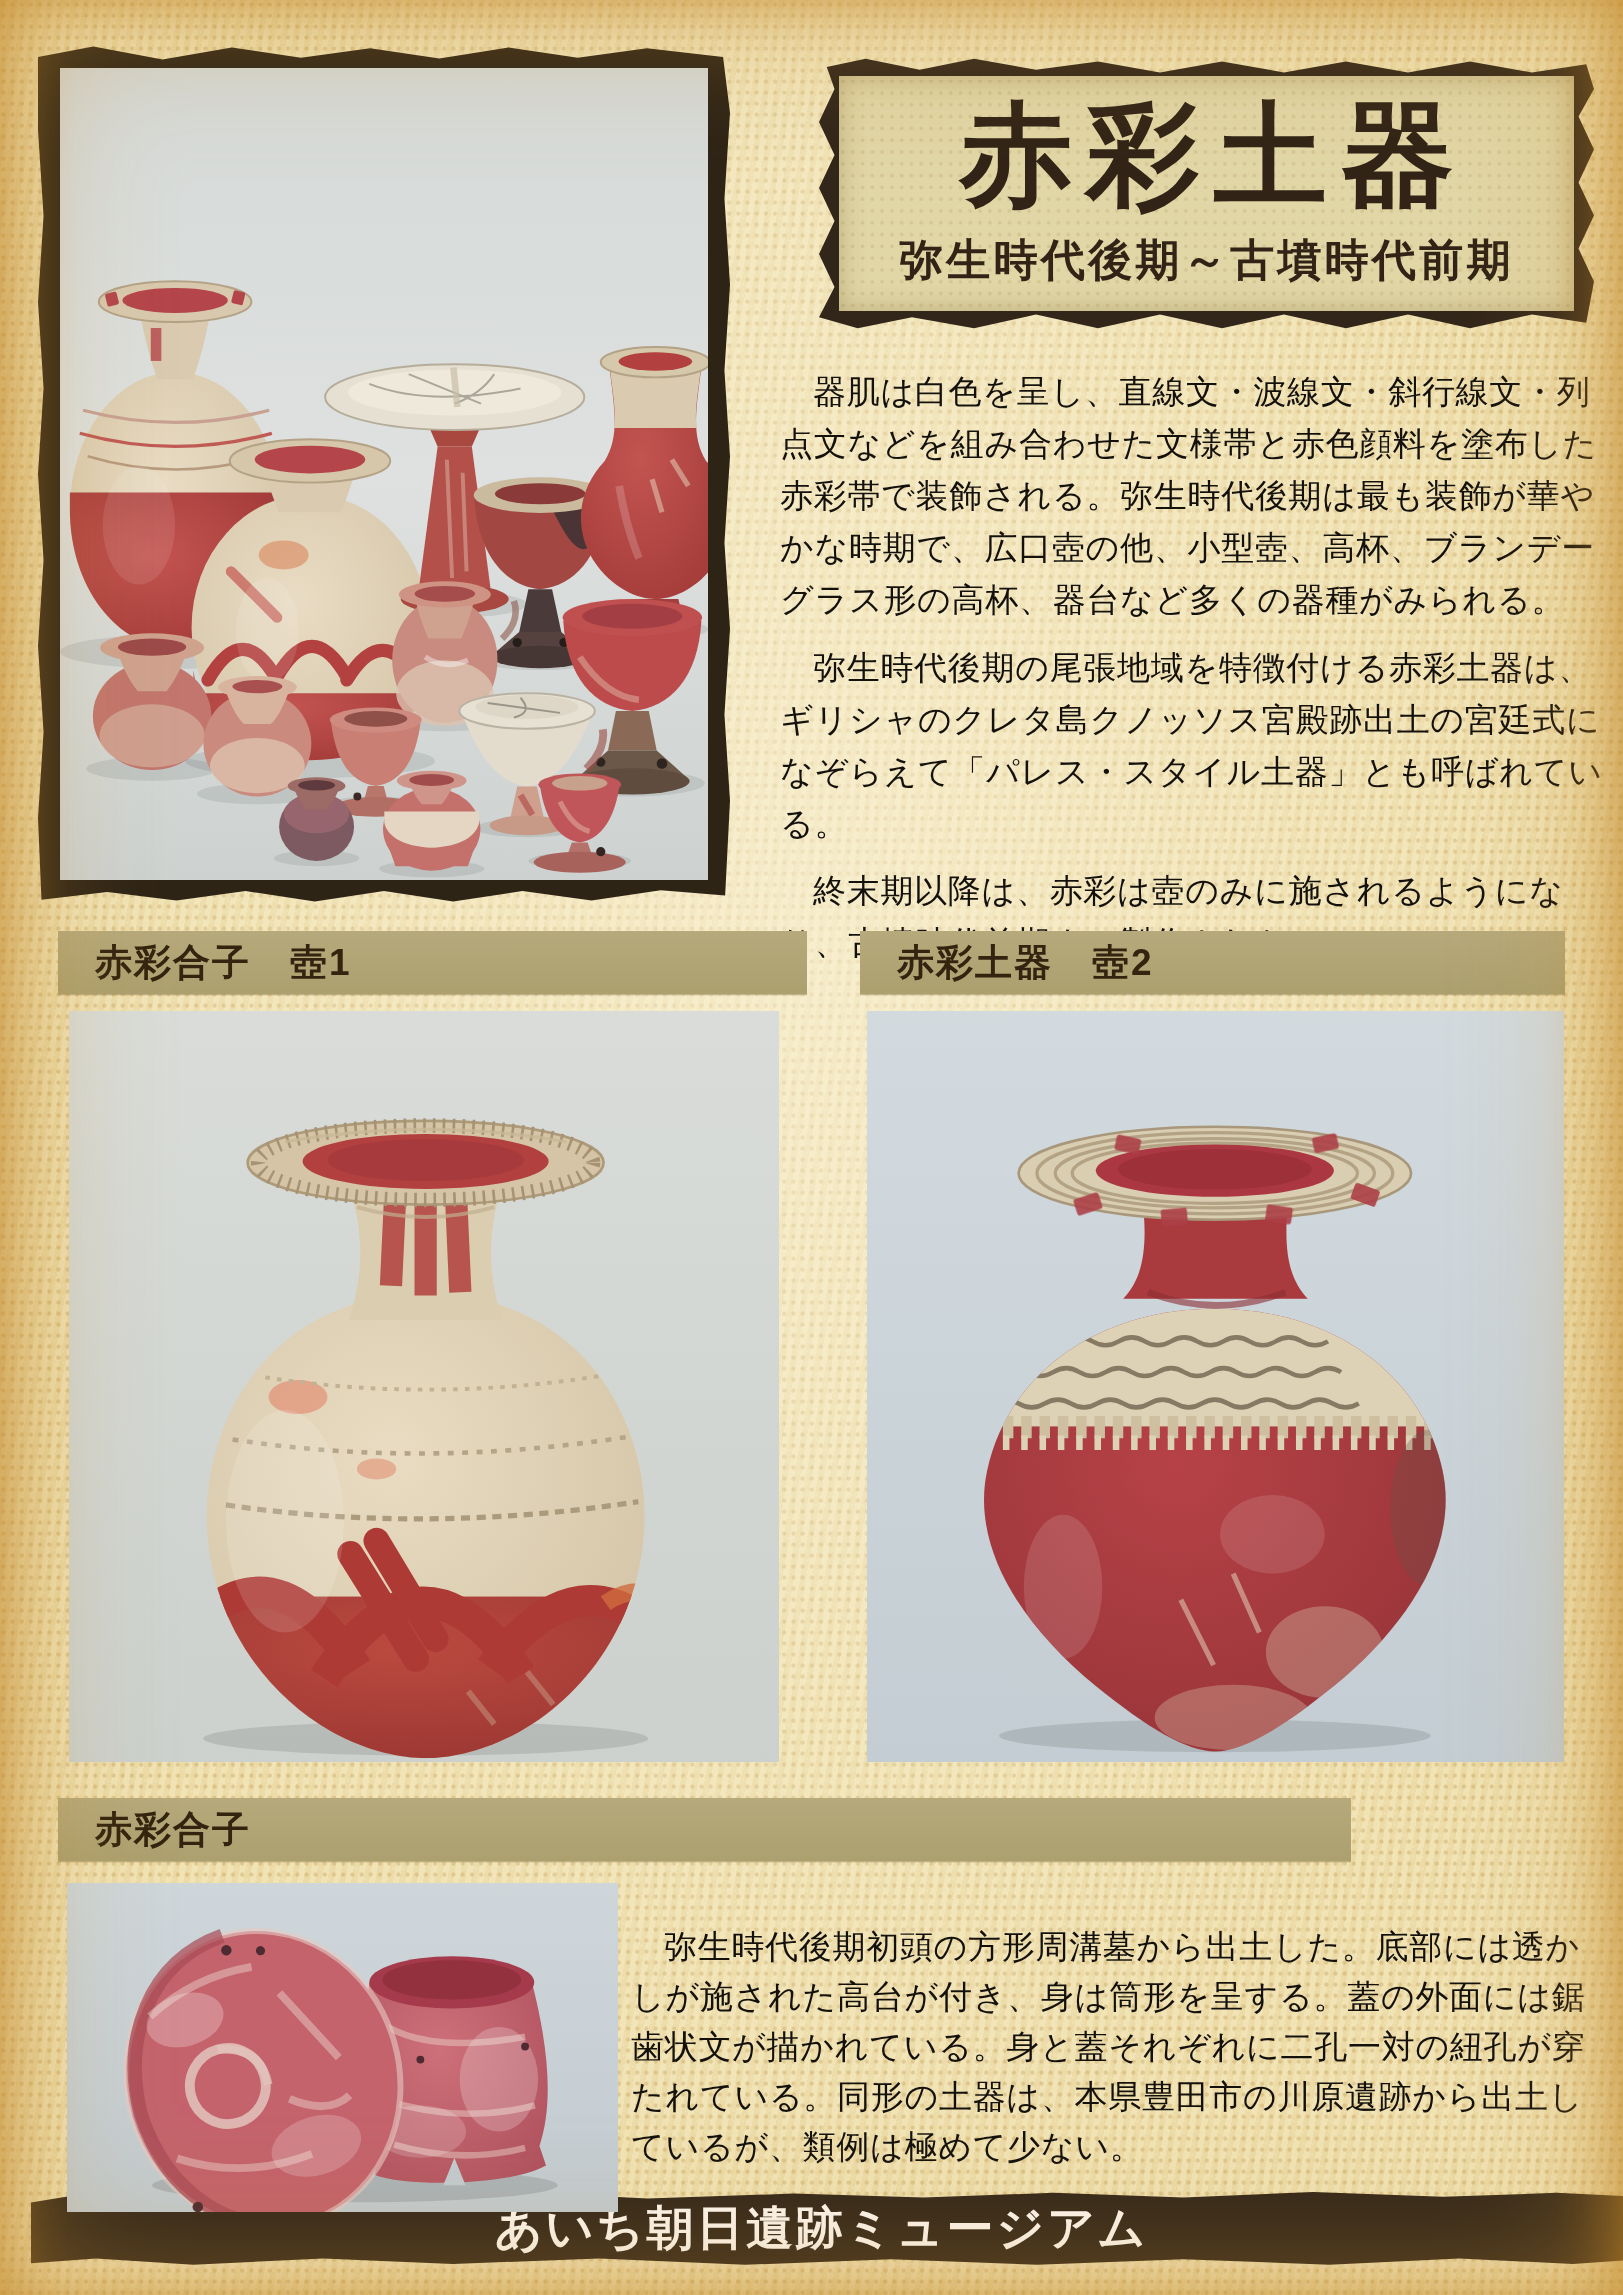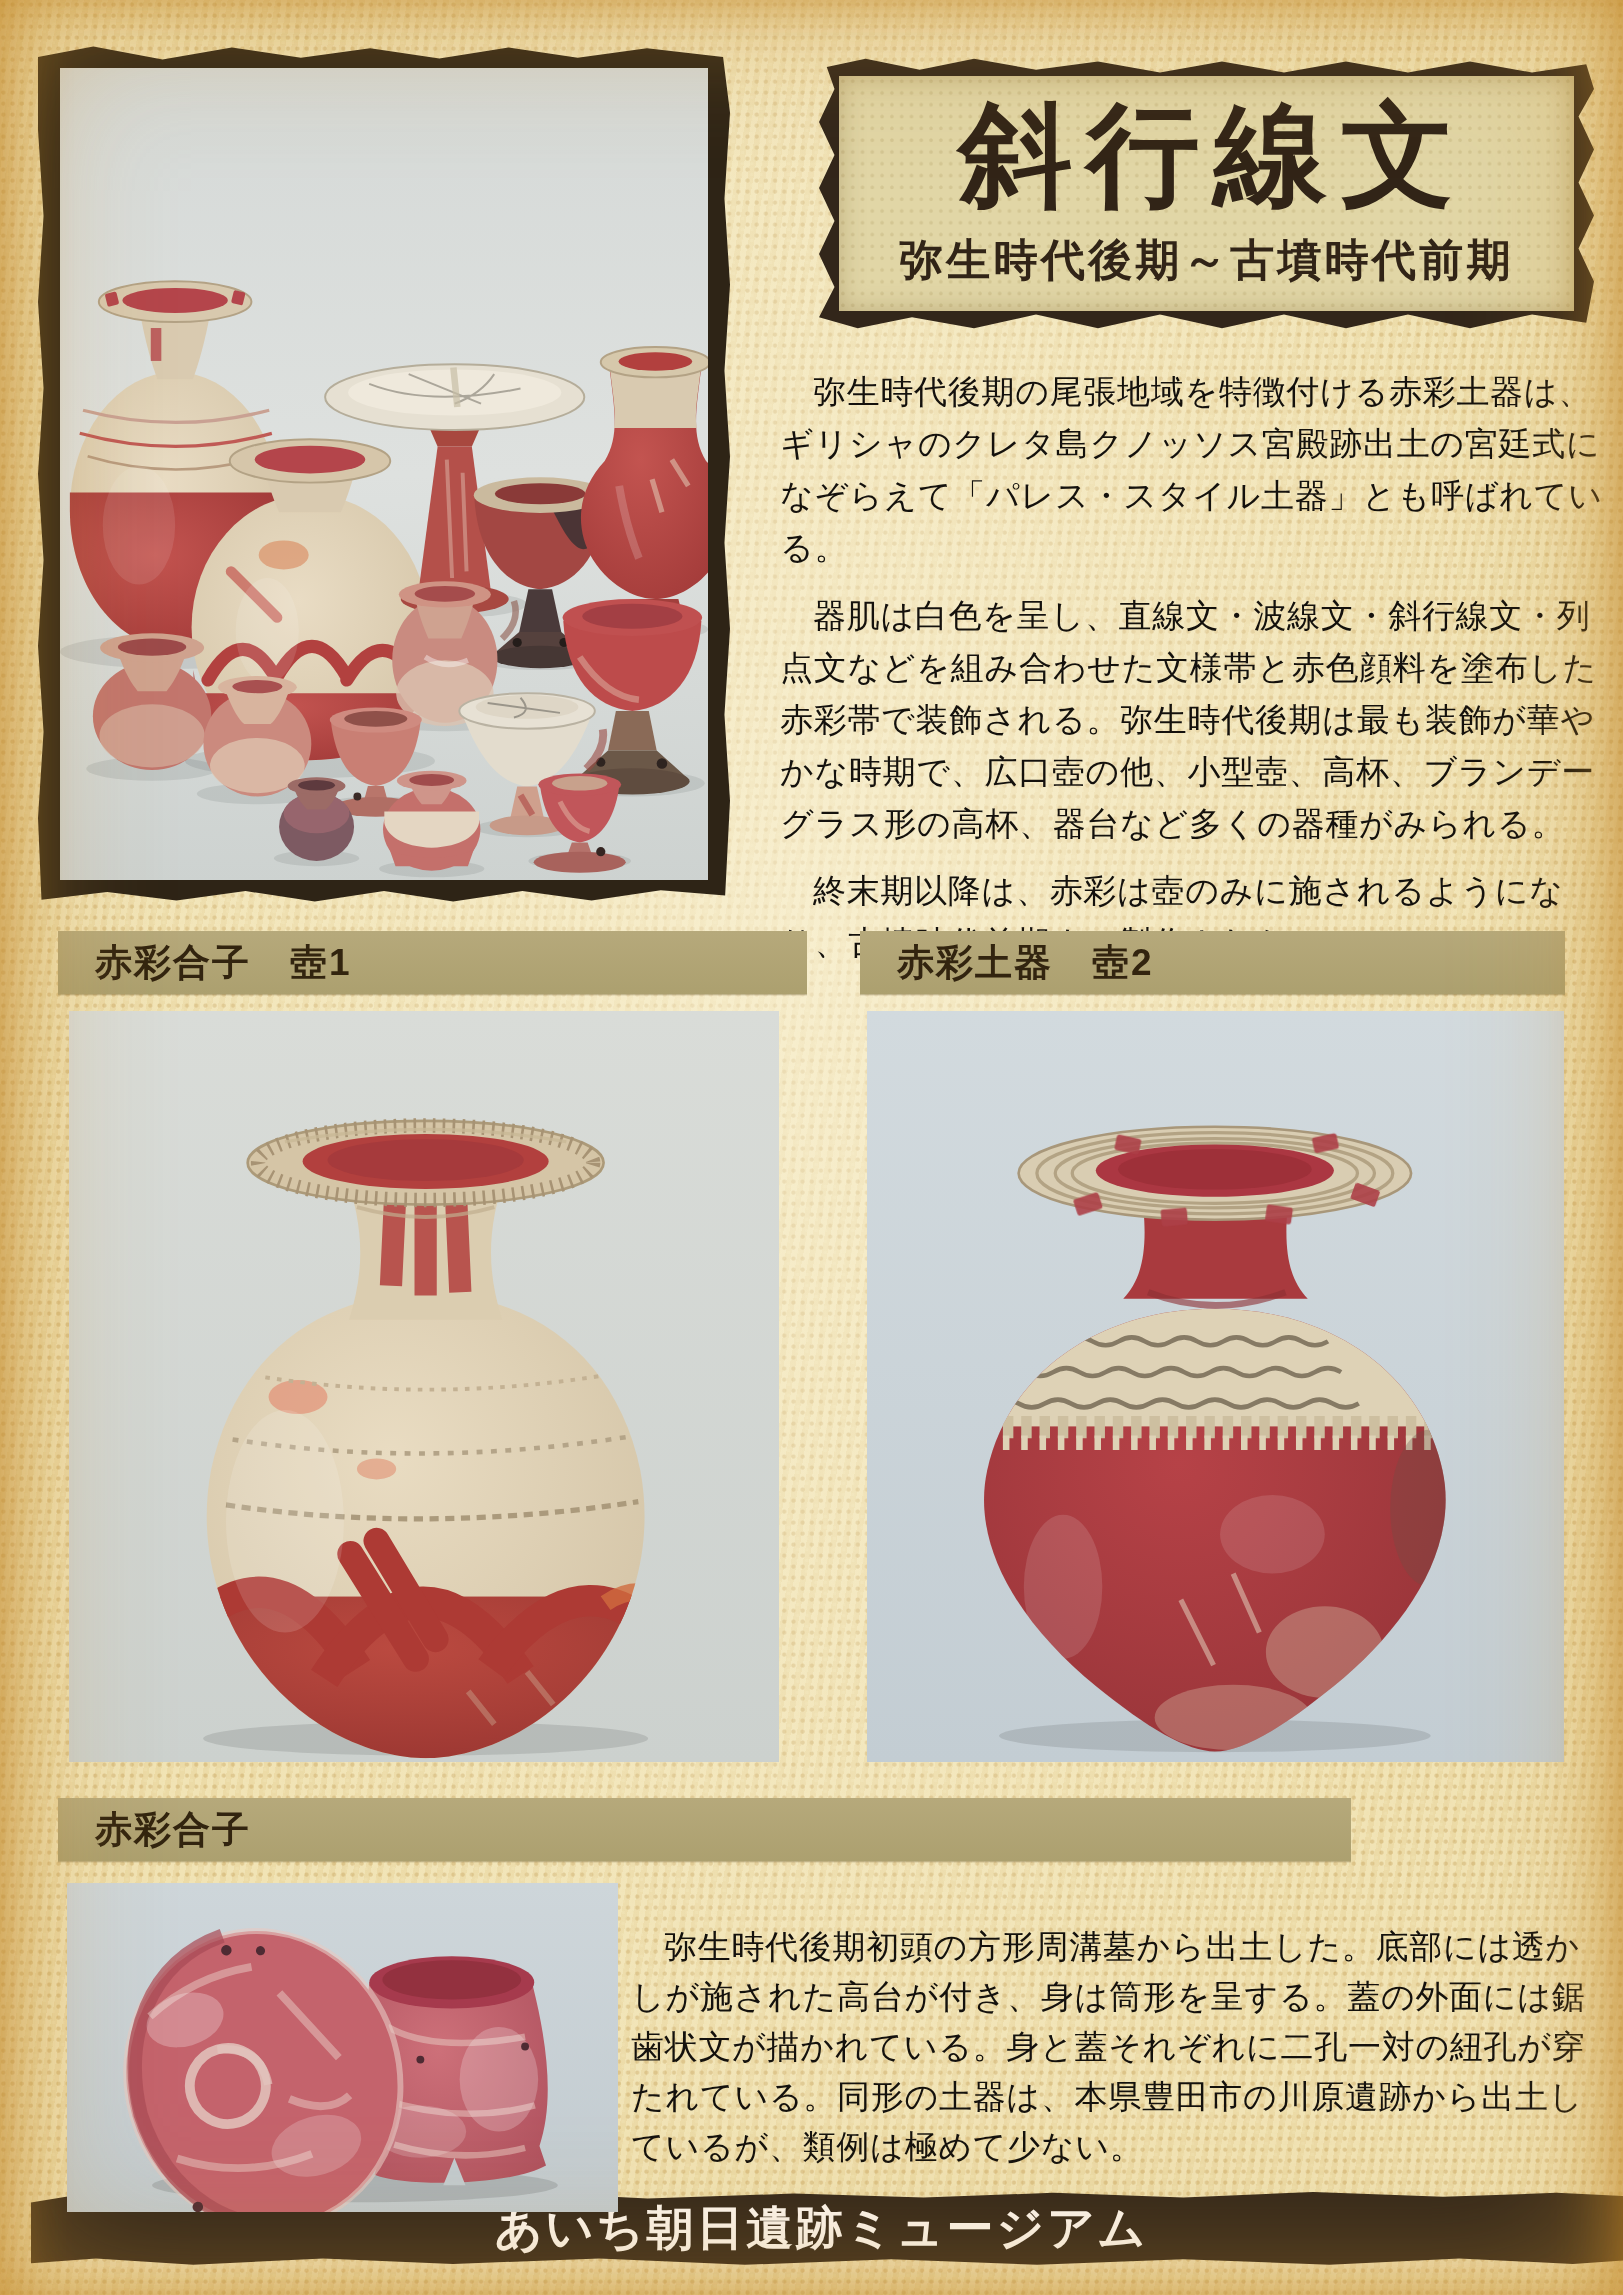--- a/index.html
+++ b/index.html
@@ -264,28 +264,28 @@
           <ellipse cx="790" cy="1212" rx="70" ry="16" fill="#a8625c"></ellipse>
           <circle cx="822" cy="1196" r="7" fill="#352522"></circle>
           <path d="M760,1120 Q780,1160 805,1165" stroke="#e3b7a6" stroke-width="8" opacity=".5" fill="none"></path>
         </g>
       </svg>
     </div>
   </div>
 
   <div class="title-box">
     <div class="title-inner">
-      <div class="main-title">斜行線文</div>
+      <div class="main-title">赤彩土器</div>
       <div class="sub-title">弥生時代後期～古墳時代前期</div>
     </div>
   </div>
 
   <div class="intro-text">
+    <p>器肌は白色を呈し、直線文・波線文・斜行線文・列点文などを組み合わせた文様帯と赤色顔料を塗布した赤彩帯で装飾される。弥生時代後期は最も装飾が華やかな時期で、広口壺の他、小型壺、高杯、ブランデーグラス形の高杯、器台など多くの器種がみられる。</p>
     <p>弥生時代後期の尾張地域を特徴付ける赤彩土器は、ギリシャのクレタ島クノッソス宮殿跡出土の宮廷式になぞらえて「パレス・スタイル土器」とも呼ばれている。</p>
-    <p>器肌は白色を呈し、直線文・波線文・斜行線文・列点文などを組み合わせた文様帯と赤色顔料を塗布した赤彩帯で装飾される。弥生時代後期は最も装飾が華やかな時期で、広口壺の他、小型壺、高杯、ブランデーグラス形の高杯、器台など多くの器種がみられる。</p>
     <p>終末期以降は、赤彩は壺のみに施されるようになり、古墳時代前期まで製作された。</p>
   </div>
 
   <div class="label-bar bar-jar1">
     <span class="label-text">赤彩合子　壺1</span>
   </div>
   <div class="label-bar bar-jar2">
     <span class="label-text">赤彩土器　壺2</span>
   </div>
 

